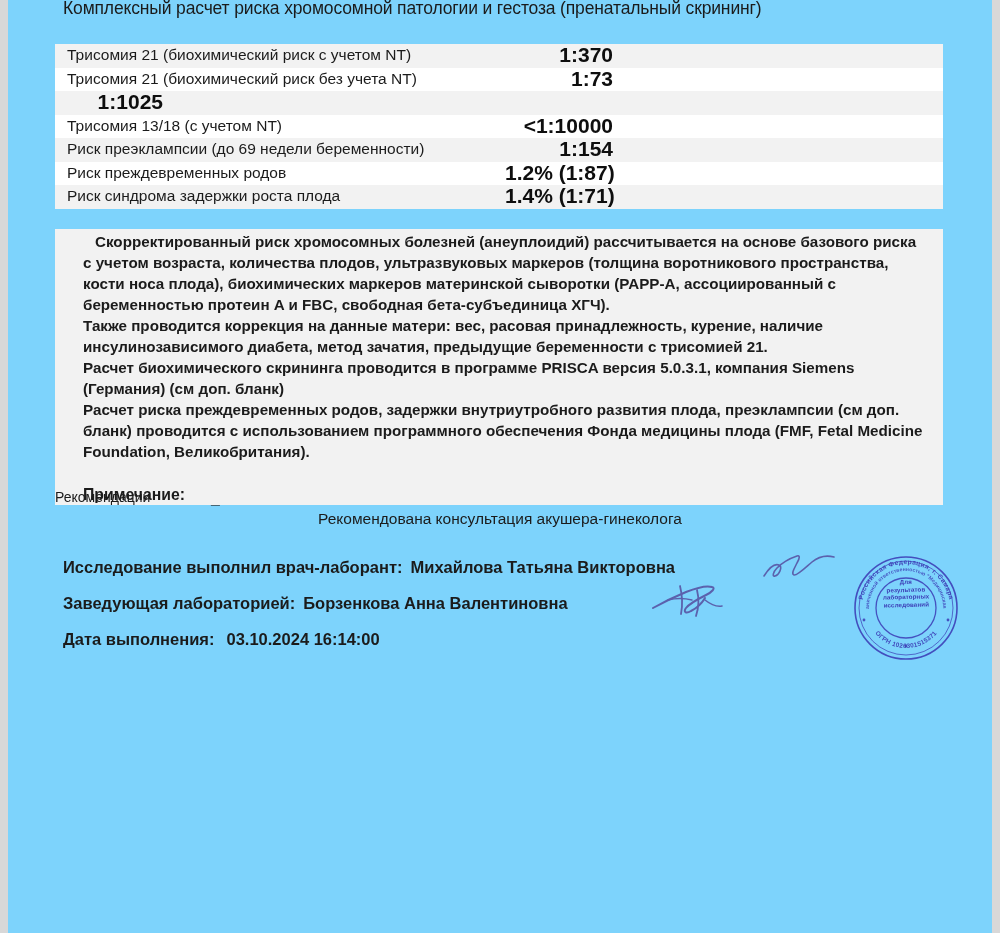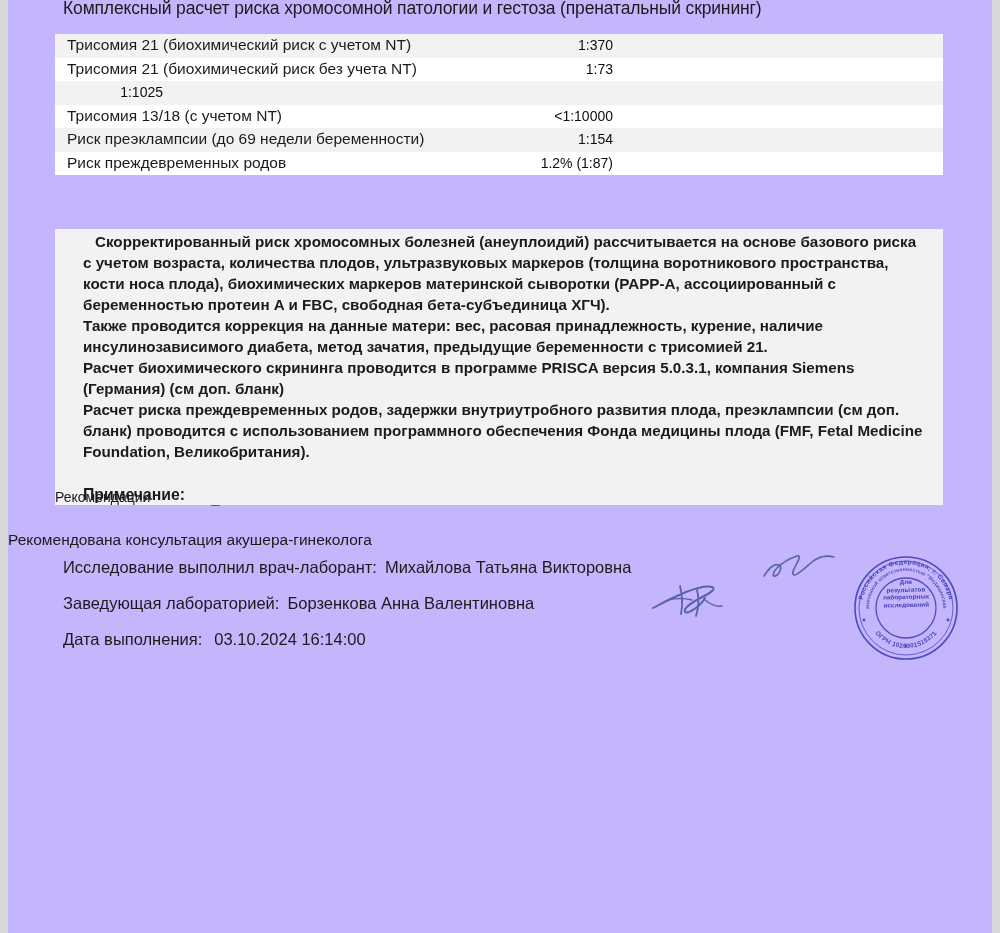--- a/index.html
+++ b/index.html
@@ -35,41 +35,41 @@
     width: 9px;
     background: #f2f2f2;
   }
 
   .page {
     position: absolute;
     left: 8px;
     right: 8px;
     top: 0;
     bottom: 0;
-    background: #c4b5fd;
+    background: #7dd3fc;
   }
 
   
   .doc-title {
     position: absolute;
     left: 55px;
     top: -3px;
     width: 900px;
     font-size: 17.5px;
     line-height: 22px;
     letter-spacing: -0.15px;
     color: #1b1b1b;
     white-space: nowrap;
   }
 
   
   .results {
     position: absolute;
     left: 47px;
-    top: 34px;
+    top: 44px;
     width: 888px;
   }
   .row {
     display: flex;
     align-items: flex-start;
     padding: 1px 0 2px 0;
     min-height: 20px;
   }
   .row.shaded { background: #f2f2f2; }
   .row.plain  { background: #ffffff; }
@@ -77,23 +77,23 @@
   .row-label {
     flex: 0 0 450px;
     padding-left: 12px;
     font-size: 15.5px;
     line-height: 20.5px;
     color: #1b1b1b;
   }
   .row-value {
     flex: 0 0 108px;
     text-align: right;
-    font-size: 14px;
+    font-size: 21px;
     line-height: 20.5px;
-    font-weight: normal;
+    font-weight: bold;
     color: #0e0e0e;
     white-space: nowrap;
   }
 
   
   .notes-block {
     position: absolute;
     left: 47px;
     top: 229px;
     width: 888px;
@@ -135,30 +135,30 @@
     position: absolute;
     left: 47px;
     top: 487px;
     font-size: 14px;
     line-height: 20px;
     color: #1b1b1b;
   }
   .recommend-text {
     position: absolute;
     left: 0;
-    top: 530px;
+    top: 509px;
     width: 984px;
-    text-align: left;
+    text-align: center;
     font-size: 15.5px;
     line-height: 20px;
     color: #1b1b1b;
   }
 
   
-  .sig-block { position: absolute; left: 55px; top: 556px; width: 720px; }
+  .sig-block { position: absolute; left: 55px; top: 556px; width: 720px; font-weight: bold; }
   .sig-line {
     font-size: 16.5px;
     line-height: 22px;
     color: #1b1b1b;
     margin-bottom: 14px;
     white-space: nowrap;
   }
   .sig-line .sig-name { margin-left: 8px; }
   .sig-line.date-line { margin-bottom: 0; }
   .sig-line.date-line .sig-name { margin-left: 12px; }
@@ -218,20 +218,24 @@
         <div class="row-label">Трисомия 13/18 (с учетом NT)</div>
         <div class="row-value">&lt;1:10000</div>
       </div>
       <div class="row shaded">
         <div class="row-label">Риск преэклампсии (до 69 недели беременности)</div>
         <div class="row-value">1:154</div>
       </div>
       <div class="row plain">
         <div class="row-label">Риск преждевременных родов</div>
         <div class="row-value">1.2% (1:87)</div>
+      </div>
+      <div class="row shaded">
+        <div class="row-label">Риск синдрома задержки роста плода</div>
+        <div class="row-value">1.4% (1:71)</div>
       </div>
     </div>
 
   <div class="notes-block">
     <div class="notes-paragraphs">
         <p class="first-line-indent">Скорректированный риск хромосомных болезней (анеуплоидий) рассчитывается на основе базового риска с учетом возраста, количества плодов, ультразвуковых маркеров (толщина воротникового пространства, кости носа плода), биохимических маркеров материнской сыворотки (PAPP-A, ассоциированный с беременностью протеин A и FBC, свободная бета-субъединица ХГЧ).</p>
         <p>Также проводится коррекция на данные матери: вес, расовая принадлежность, курение, наличие инсулинозависимого диабета, метод зачатия, предыдущие беременности с трисомией 21.</p>
         <p>Расчет биохимического скрининга проводится в программе PRISCA версия 5.0.3.1, компания Siemens (Германия) (см доп. бланк)</p>
         <p>Расчет риска преждевременных родов, задержки внутриутробного развития плода, преэклампсии (см доп. бланк) проводится с использованием программного обеспечения Фонда медицины плода (FMF, Fetal Medicine Foundation, Великобритания).</p>
       </div>

